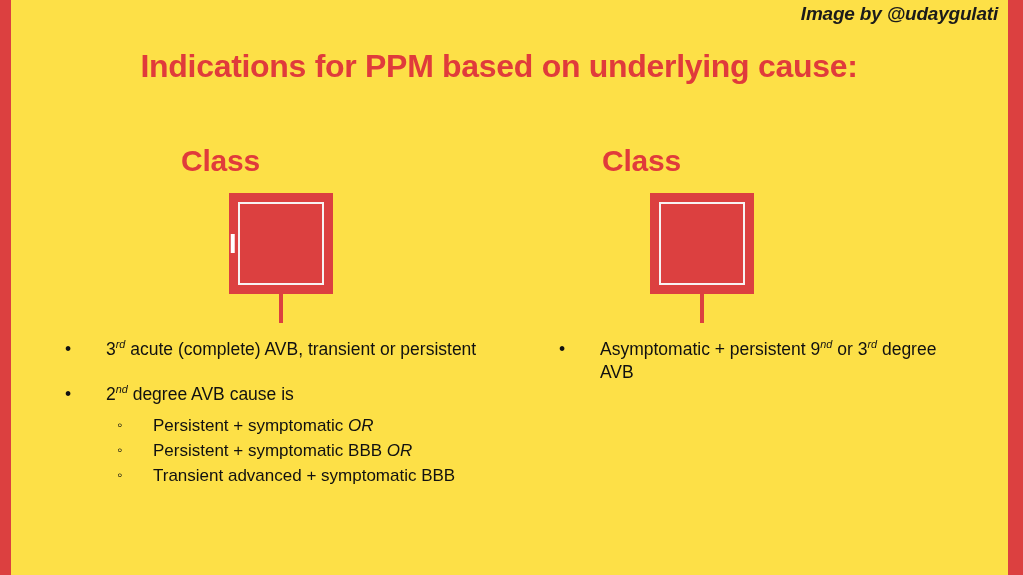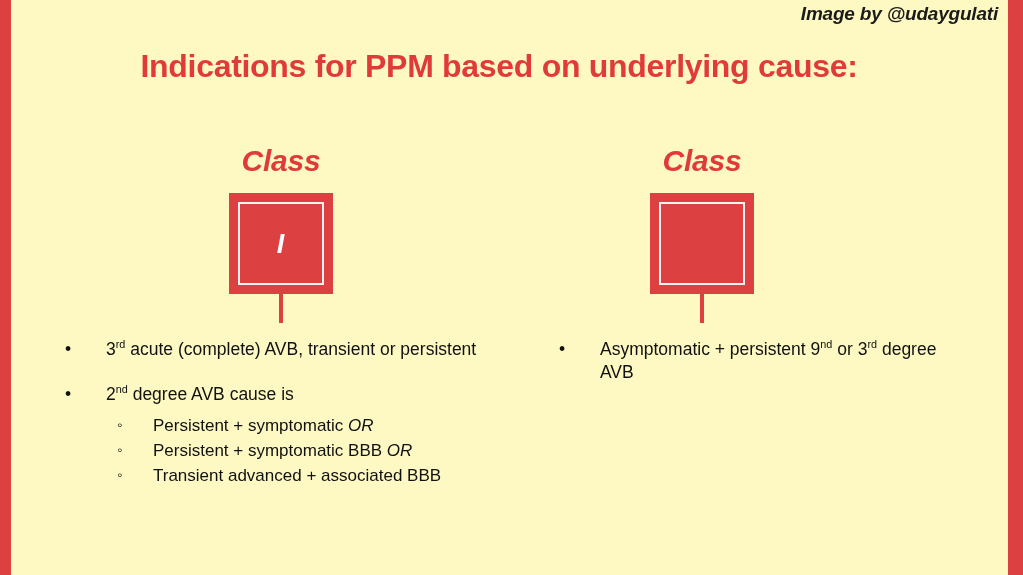--- a/index.html
+++ b/index.html
@@ -8,21 +8,21 @@
     background: #ffffff;
   }
   body {
     font-family: "Liberation Sans", sans-serif;
   }
 
   #slide {
     position: relative;
     width: 1023px;
     height: 575px;
-    background: #fef9c3;
+    background: #fde047;
     overflow: hidden;
   }
 
   
   .edge-bar {
     position: absolute;
     top: 0;
     height: 575px;
     background: #DC4040;
   }
@@ -56,22 +56,21 @@
     letter-spacing: -0.3px;
     line-height: 1.28;
     white-space: nowrap;
   }
   .title-line.primary   { color: #E03B3B; }
   .title-line.secondary { color: #141414; }
 
   
   .class-col {
     position: absolute;
-    text-align: center;
-    font-style: italic;
+    text-align: left;
   }
   .class-col.one { left: 181px; top: 146px; width: 200px; }
   .class-col.two { left: 602px; top: 146px; width: 200px; }
 
   .class-label {
     font-size: 30px;
     font-weight: bold;
     color: #E03B3B;
     letter-spacing: -0.2px;
     line-height: 1;
@@ -158,20 +157,21 @@
     left: 11px;
     top: 0;
     font-size: 15px;
     line-height: 1.62;
   }
 
   sup {
     font-size: 0.62em;
     vertical-align: super;
     line-height: 0;
+    font-style: italic;
   }
   .it { font-style: italic; }
 </style>
 </head>
 <body>
 
 <div id="slide">
 
   <div class="edge-bar left"></div>
   <div class="edge-bar right"></div>
@@ -212,21 +212,21 @@
           <li>
             <span class="marker">◦</span>
             <span>Persistent + symptomatic </span><span class="it">OR</span>
           </li>
           <li>
             <span class="marker">◦</span>
             <span>Persistent + symptomatic BBB </span><span class="it">OR</span>
           </li>
           <li>
             <span class="marker">◦</span>
-            <span>Transient advanced + associated BBB</span><span class="it"></span>
+            <span>Transient advanced + symptomatic BBB</span><span class="it"></span>
           </li>
         </ul>
       </li>
     </ul>
   </div>
 
   <div class="content-col right">
     <ul class="lvl1">
       <li>
         <span class="marker">•</span>

